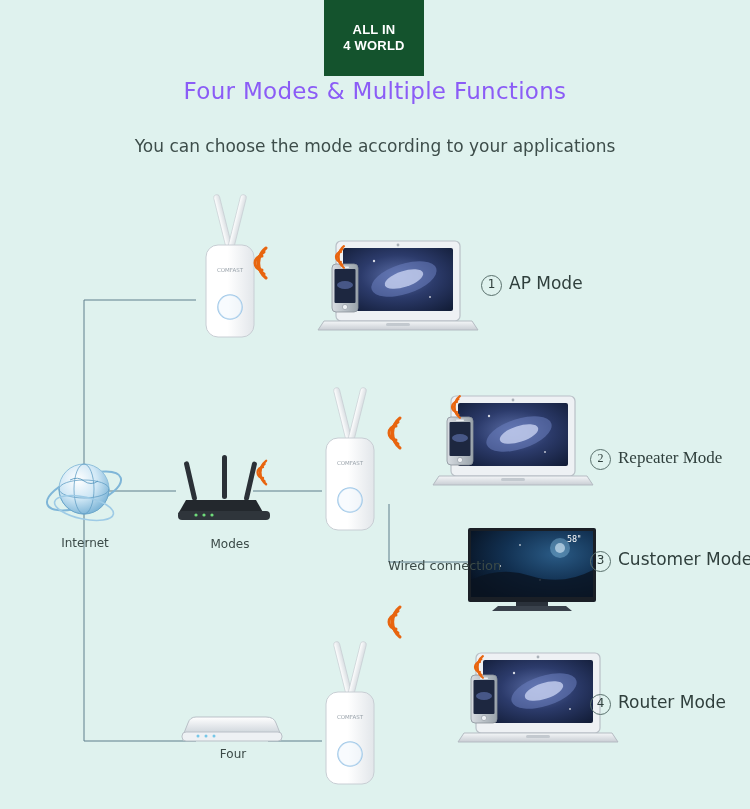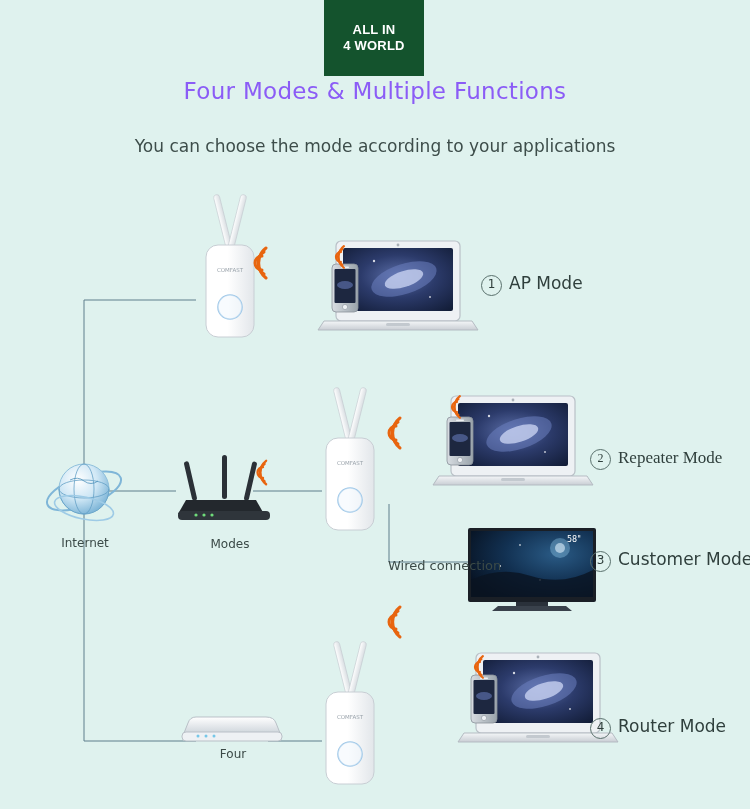--- a/index.html
+++ b/index.html
@@ -263,15 +263,15 @@
 </div>
 
 <div class="mode-label" style="left:590px;top:448px;font-family:Liberation Serif, serif;">
   <span class="mode-num">2</span><span>Repeater Mode</span>
 </div>
 
 <div class="mode-label" style="left:590px;top:549px;">
   <span class="mode-num">3</span><span>Customer Mode</span>
 </div>
 
-<div class="mode-label" style="left:590px;top:716px;">
+<div class="mode-label" style="left:590px;top:692px;">
   <span class="mode-num">4</span><span>Router Mode</span>
 </div>
 
 </body></html>

